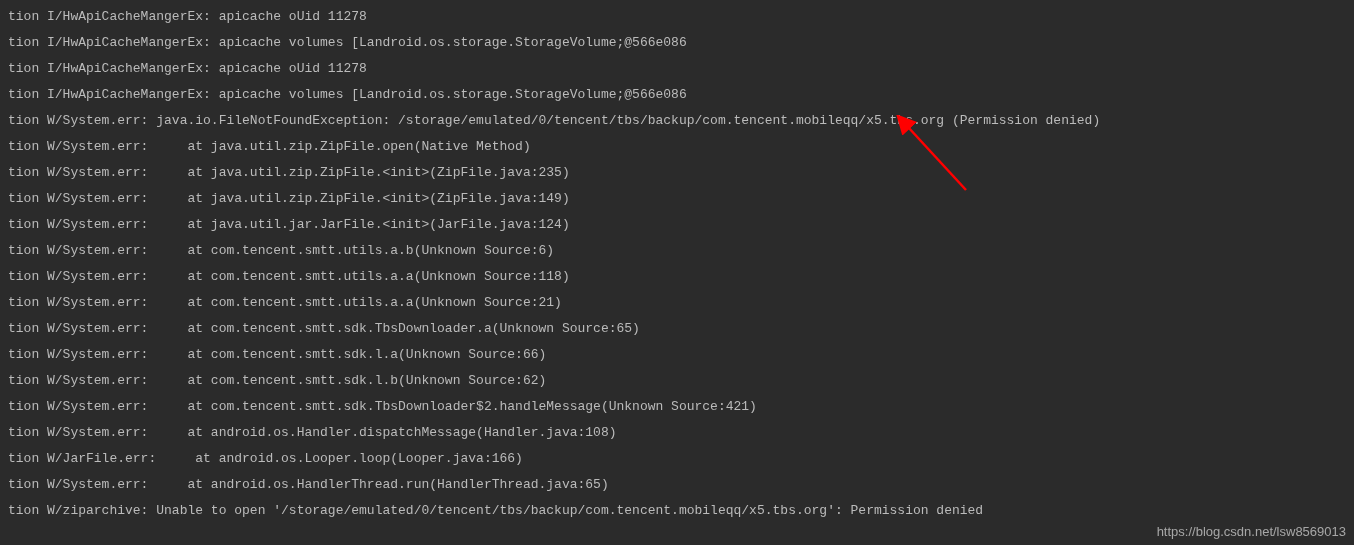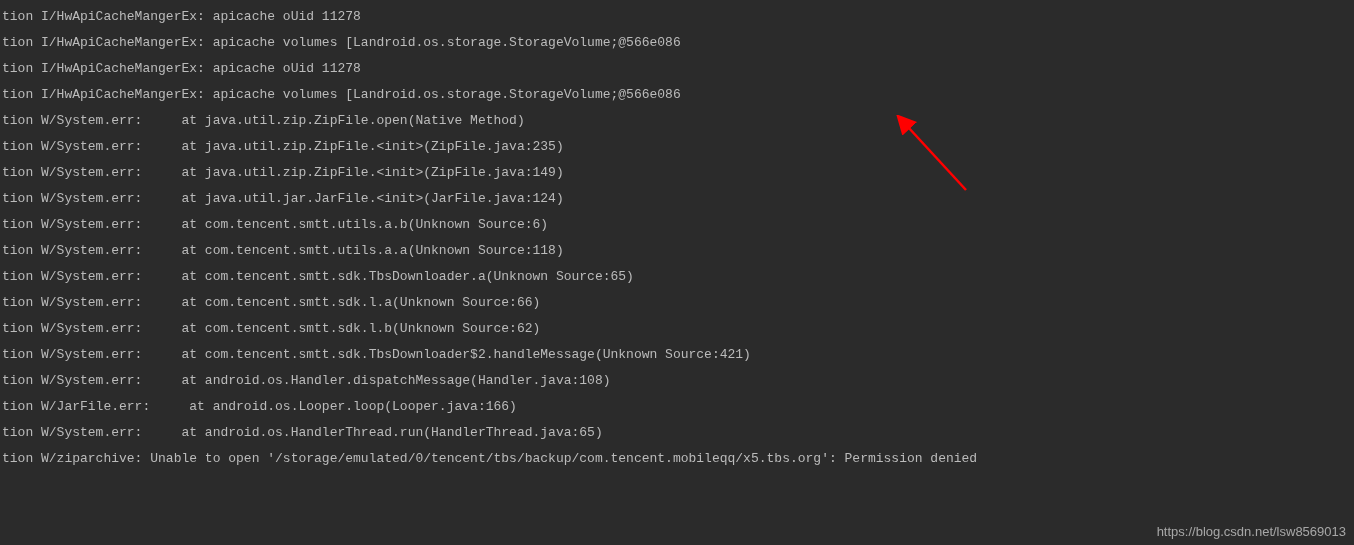--- a/index.html
+++ b/index.html
@@ -14,21 +14,21 @@
       color: #bbbbbb;
       width: 1354px;
       height: 545px;
       overflow: hidden;
       position: relative;
       padding: 4px 0;
     }
     .log-line {
       white-space: pre;
       line-height: 26px;
-      padding-left: 2px;
+      padding-left: 8px;
     }
     .arrow-annotation {
       position: absolute;
       top: 115px;
       left: 896px;
       pointer-events: none;
     }
     .watermark {
       position: absolute;
       right: 8px;
@@ -41,26 +41,28 @@
     }
   </style>
 </head>
 <body>
 
 <div>
   <div class="log-line">tion I/HwApiCacheMangerEx: apicache oUid 11278</div>
   <div class="log-line">tion I/HwApiCacheMangerEx: apicache volumes [Landroid.os.storage.StorageVolume;@566e086</div>
   <div class="log-line">tion I/HwApiCacheMangerEx: apicache oUid 11278</div>
   <div class="log-line">tion I/HwApiCacheMangerEx: apicache volumes [Landroid.os.storage.StorageVolume;@566e086</div>
+  <div class="log-line">tion W/System.err: java.io.FileNotFoundException: /storage/emulated/0/tencent/tbs/backup/com.tencent.mobileqq/x5.tbs.org (Permission denied)</div>
   <div class="log-line">tion W/System.err:     at java.util.zip.ZipFile.open(Native Method)</div>
   <div class="log-line">tion W/System.err:     at java.util.zip.ZipFile.&lt;init&gt;(ZipFile.java:235)</div>
   <div class="log-line">tion W/System.err:     at java.util.zip.ZipFile.&lt;init&gt;(ZipFile.java:149)</div>
   <div class="log-line">tion W/System.err:     at java.util.jar.JarFile.&lt;init&gt;(JarFile.java:124)</div>
   <div class="log-line">tion W/System.err:     at com.tencent.smtt.utils.a.b(Unknown Source:6)</div>
   <div class="log-line">tion W/System.err:     at com.tencent.smtt.utils.a.a(Unknown Source:118)</div>
+  <div class="log-line">tion W/System.err:     at com.tencent.smtt.utils.a.a(Unknown Source:21)</div>
   <div class="log-line">tion W/System.err:     at com.tencent.smtt.sdk.TbsDownloader.a(Unknown Source:65)</div>
   <div class="log-line">tion W/System.err:     at com.tencent.smtt.sdk.l.a(Unknown Source:66)</div>
   <div class="log-line">tion W/System.err:     at com.tencent.smtt.sdk.l.b(Unknown Source:62)</div>
   <div class="log-line">tion W/System.err:     at com.tencent.smtt.sdk.TbsDownloader$2.handleMessage(Unknown Source:421)</div>
   <div class="log-line">tion W/System.err:     at android.os.Handler.dispatchMessage(Handler.java:108)</div>
   <div class="log-line">tion W/JarFile.err:     at android.os.Looper.loop(Looper.java:166)</div>
   <div class="log-line">tion W/System.err:     at android.os.HandlerThread.run(HandlerThread.java:65)</div>
   <div class="log-line">tion W/ziparchive: Unable to open '/storage/emulated/0/tencent/tbs/backup/com.tencent.mobileqq/x5.tbs.org': Permission denied</div>
 </div>
 

